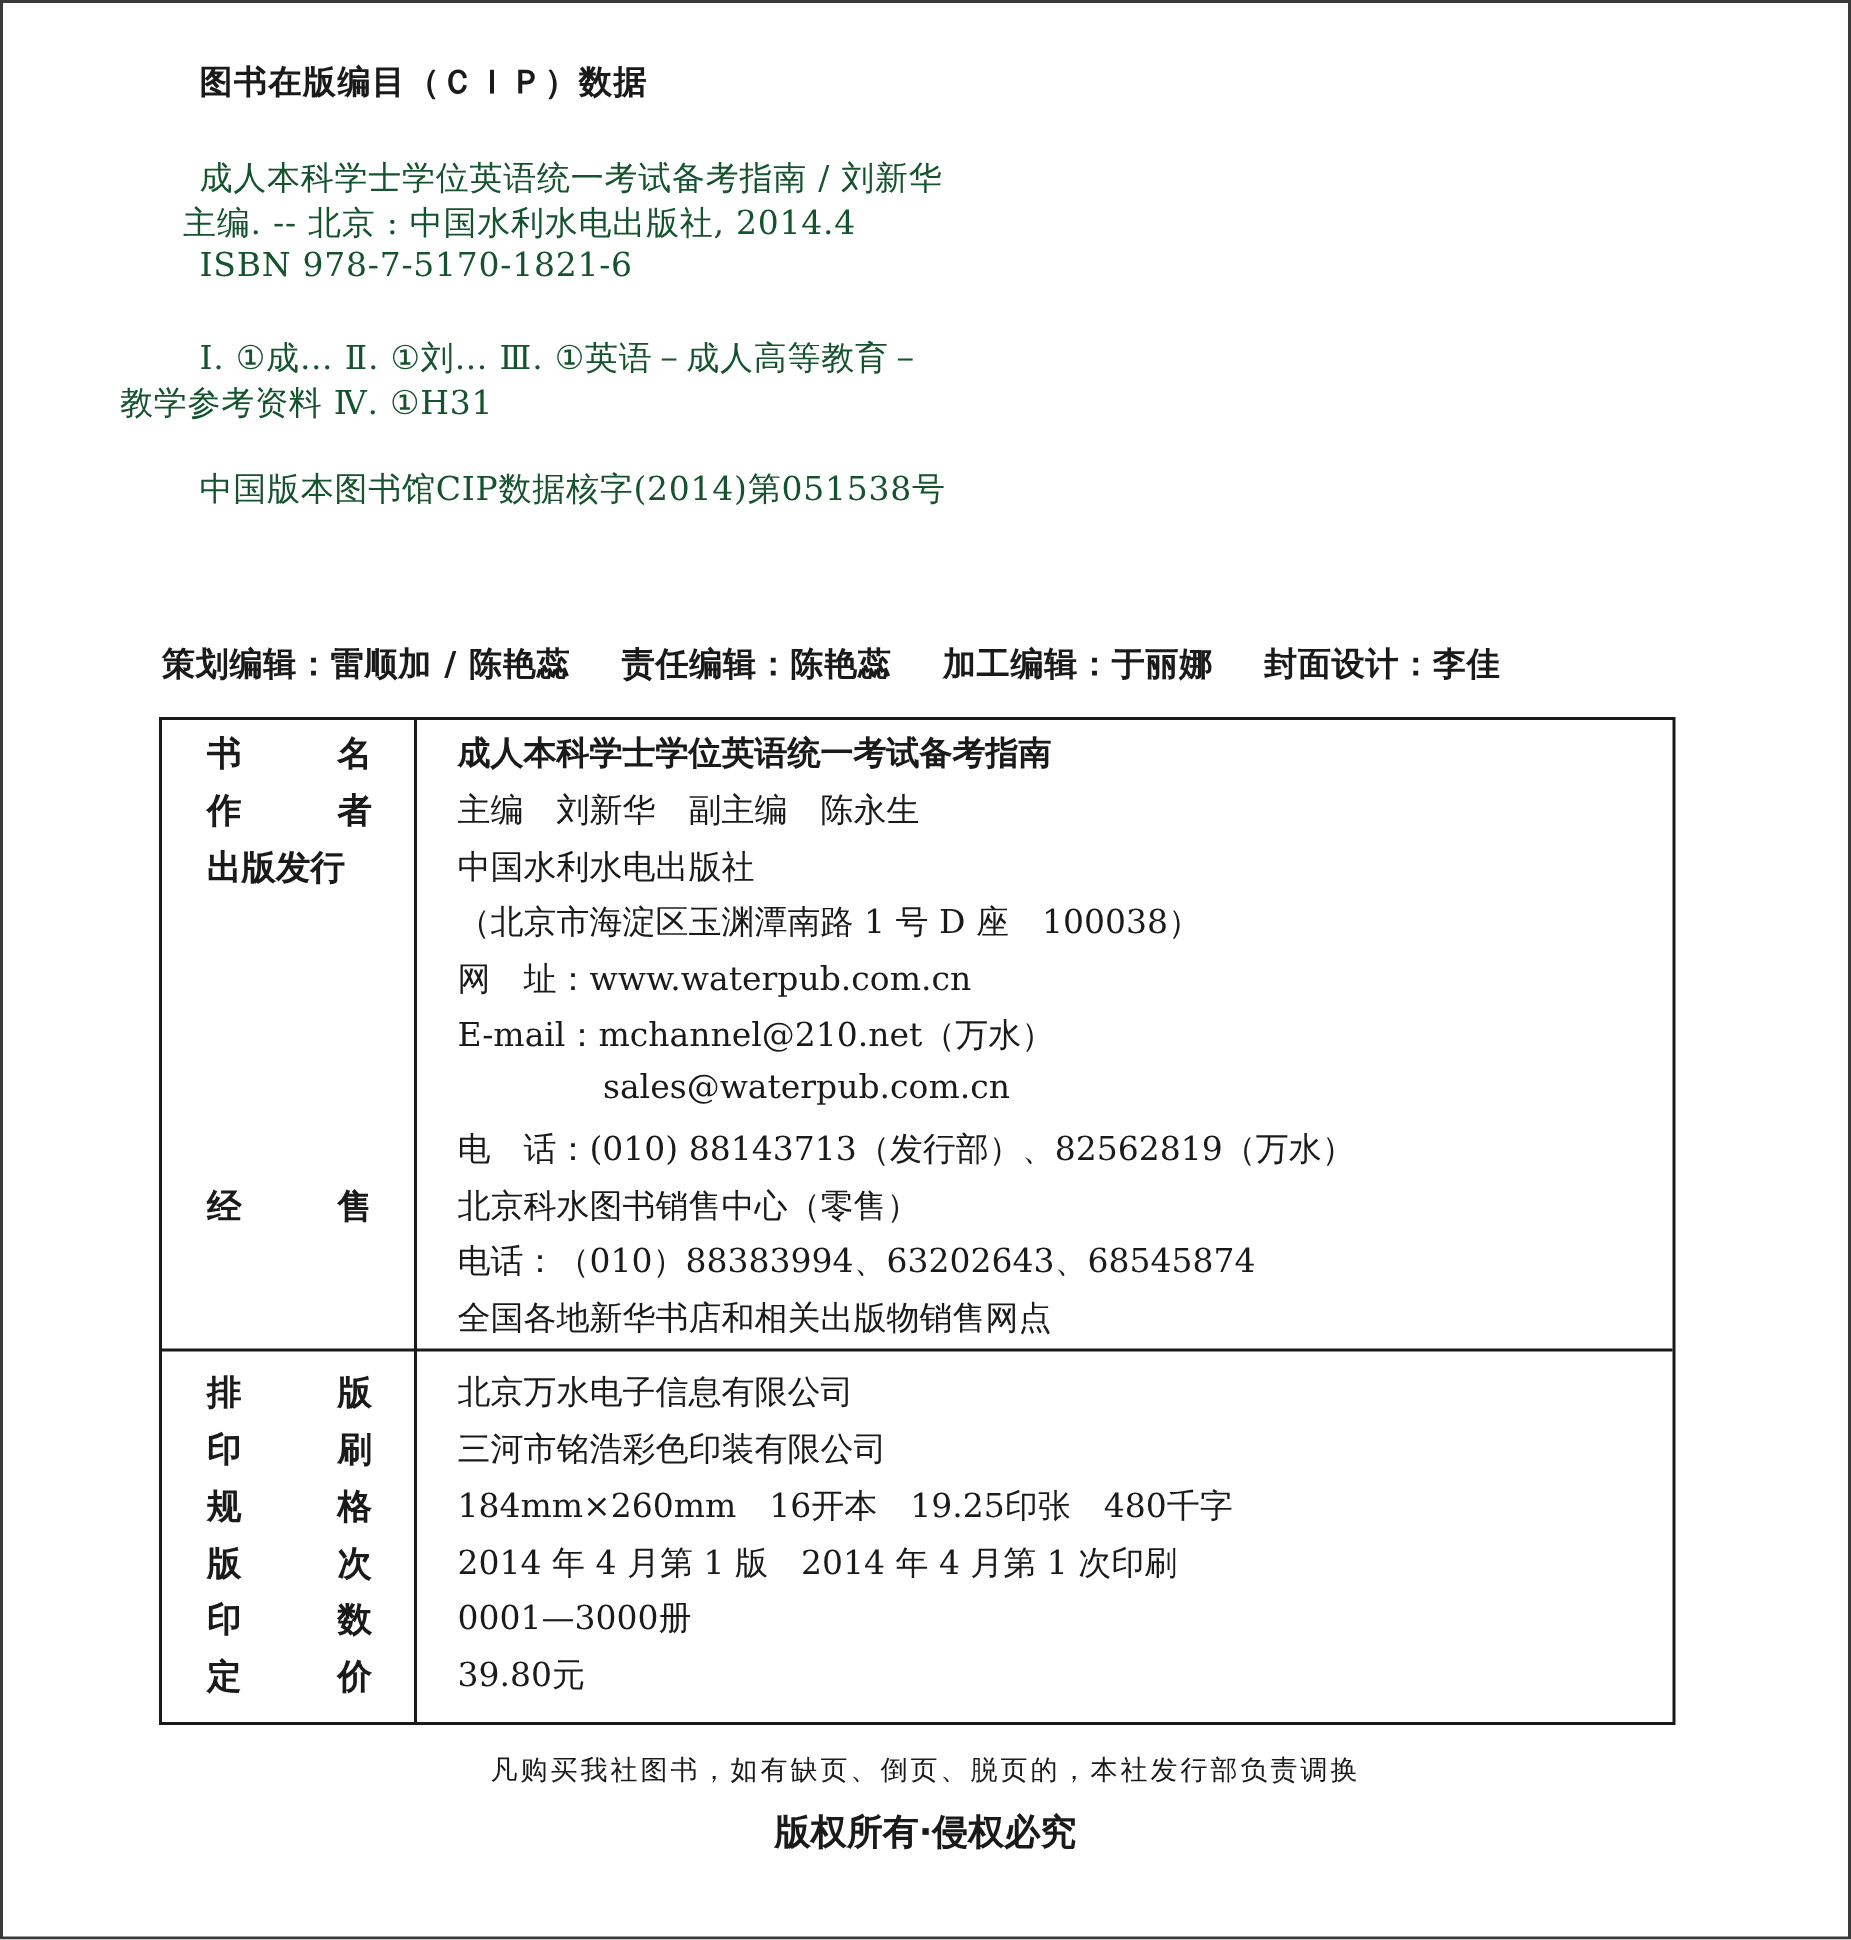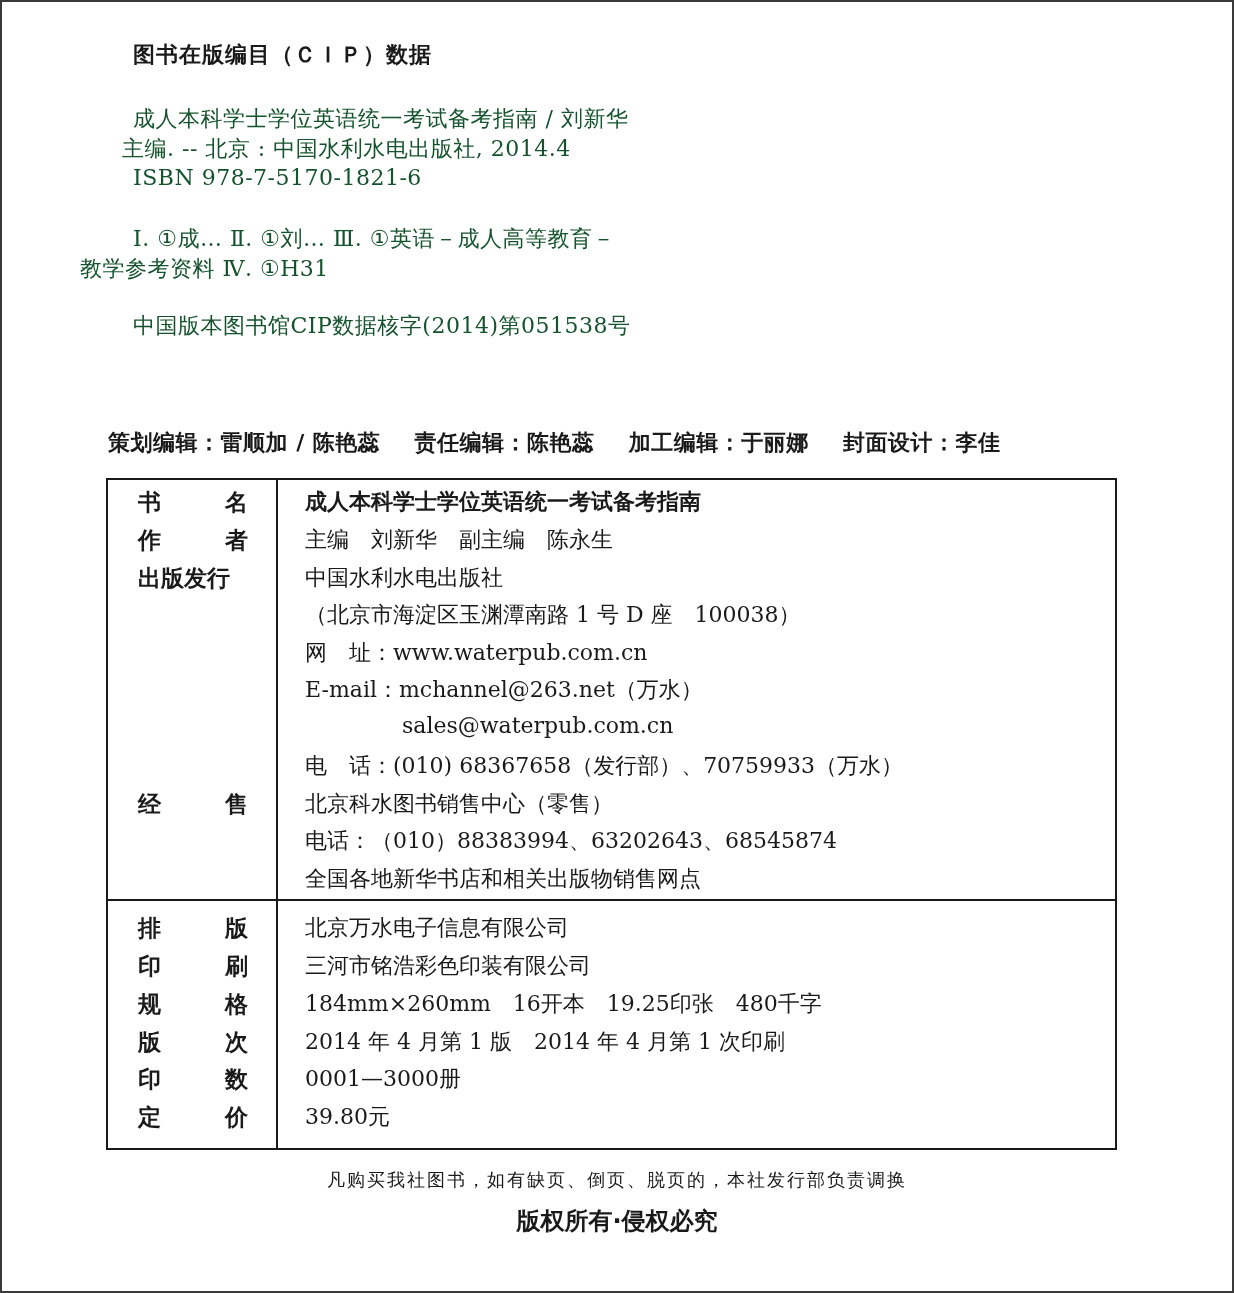--- a/index.html
+++ b/index.html
@@ -73,23 +73,23 @@
   <div class="label" style="top:309px;">
       <span>经</span>
       <span>售</span>
     </div>
 
   <div class="value" style="top:45px;">主编　刘新华　副主编　陈永生</div>
   <div class="value bold" style="top:7px;">成人本科学士学位英语统一考试备考指南</div>
   <div class="value" style="top:83px;">中国水利水电出版社</div>
   <div class="value" style="top:120px;">（北京市海淀区玉渊潭南路 1 号 D 座　100038）</div>
   <div class="value" style="top:158px;">网　址：www.waterpub.com.cn</div>
-  <div class="value" style="top:195px;">E-mail：mchannel@263.net（万水）</div>
+  <div class="value" style="top:195px;">E-mail：mchannel@210.net（万水）</div>
   <div class="value" style="top:233px; left:294px;">sales@waterpub.com.cn</div>
-  <div class="value" style="top:271px;">电　话：(010) 68367658（发行部）、70759933（万水）</div>
+  <div class="value" style="top:271px;">电　话：(010) 88143713（发行部）、82562819（万水）</div>
   <div class="value" style="top:309px;">北京科水图书销售中心（零售）</div>
   <div class="value" style="top:346px;">电话：（010）88383994、63202643、68545874</div>
   <div class="value" style="top:384px;">全国各地新华书店和相关出版物销售网点</div>
 
   <div class="label" style="top:433px;">
       <span>排</span>
       <span>版</span>
     </div>
   <div class="value" style="top:433px;">北京万水电子信息有限公司</div>
 

